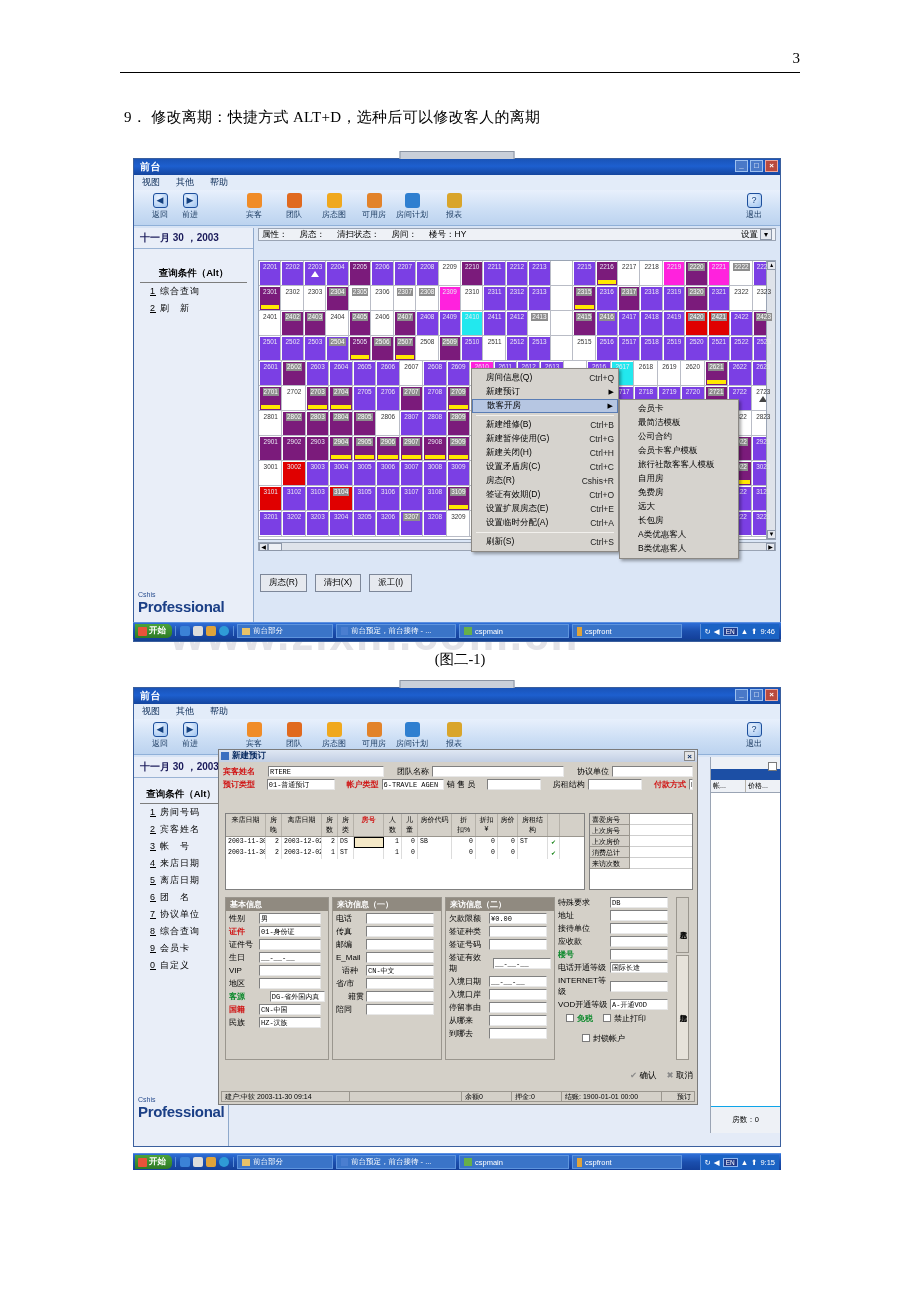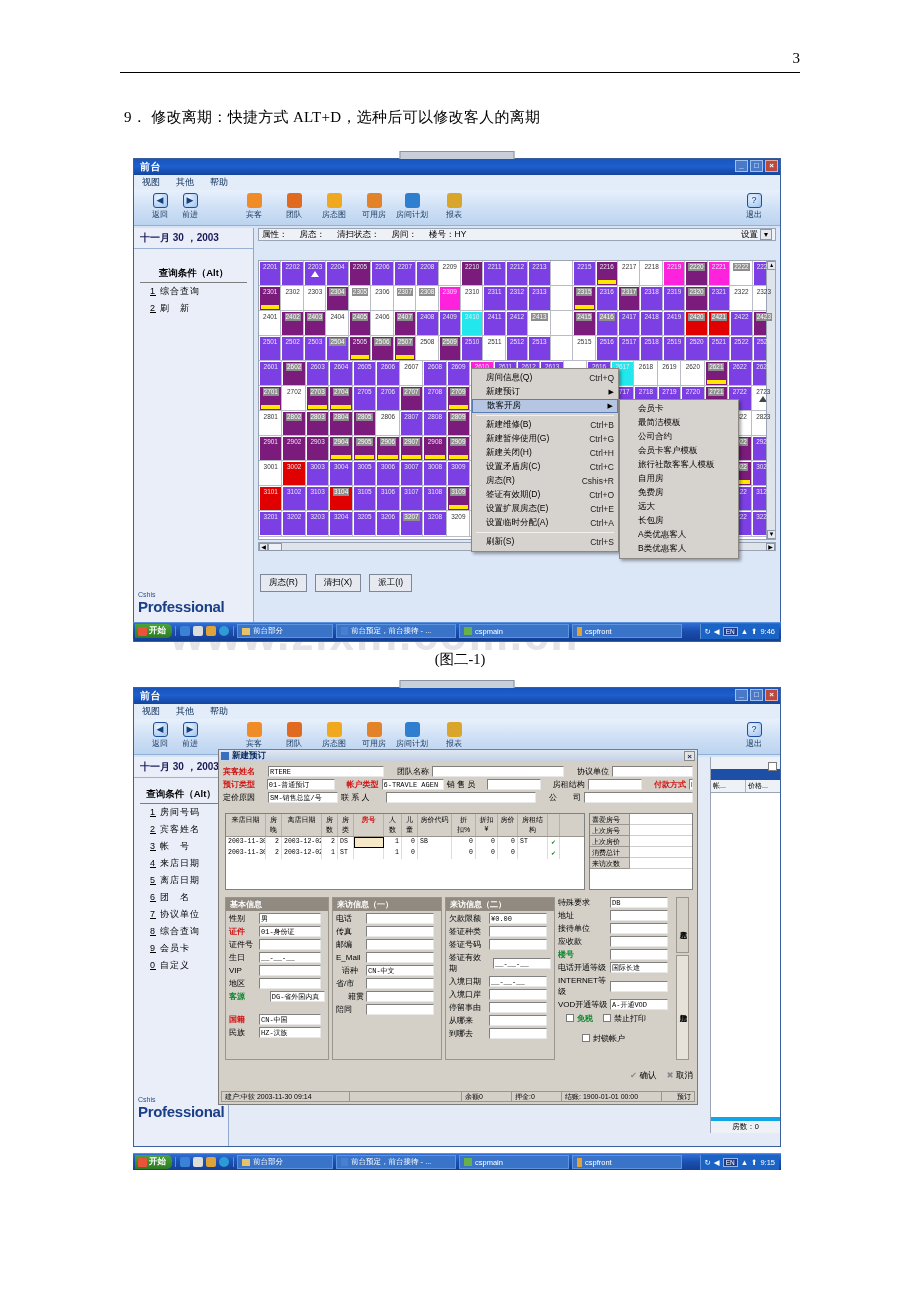--- a/index.html
+++ b/index.html
@@ -746,21 +746,21 @@
 
     <div style="position:absolute; right:0; top:0; width:70px; bottom:13px; background:#fff; border-left:1px solid #9aa4b4;">
       <div style="height:12px; background:#eef1f6; text-align:right; padding-right:3px;">
         <span style="display:inline-block;width:9px;height:9px;border:1px solid #7b7b7b;background:#fff;"></span>
       </div>
       <div style="height:11px; background:#1c4fa5;"></div>
       <div style="display:flex; font-family:'Liberation Sans',sans-serif; font-size:7px; background:#eef1f6; border-bottom:1px solid #9aa4b4;">
         <div style="flex:1;border-right:1px solid #b5b1a9;padding:1px 2px;">帐...</div>
         <div style="flex:1;padding:1px 2px;">价格...</div>
       </div>
-      <div style="position:absolute; left:0; right:0; bottom:0; background:#eef1f6; border-top:4px solid #0ea5e9; font-family:'Liberation Sans',sans-serif; font-size:7.5px; text-align:center; padding:1px 0;">房数：0</div>
+      <div style="position:absolute; left:0; right:0; bottom:0; background:#eef1f6; border-top:1px solid #0ea5e9; font-family:'Liberation Sans',sans-serif; font-size:7.5px; text-align:center; padding:8px 0;">房数：0</div>
     </div>
 
     <div class="brandbox" style="left:4px; bottom:26px;">
       <span class="s1">Cshis</span>
       <span class="s2">Professional</span>
     </div>
   </div>
 
   <div class="dlg" style="left:84px; top:61px; width:480px; height:356px;">
     <div class="dlg-title">
@@ -782,28 +782,20 @@
         <span class="fl req" style="width:42px;">预订类型</span>
         <span class="inp" style="width:70px;">01-普通预订</span>
         <span class="fl req" style="width:42px;text-align:right;">帐户类型</span>
         <span class="inp" style="width:64px;">6-TRAVLE AGEN</span>
         <span class="fl" style="width:38px;">销 售 员</span>
         <span class="inp" style="width:56px;"></span>
         <span class="fl" style="width:42px;text-align:right;">房租结构</span>
         <span class="inp" style="width:56px;"></span>
         <span class="fl req" style="width:42px;text-align:right;">付款方式</span>
         <span class="inp" style="flex:1;">DD-待定</span>
-      </div>
-      <div style="display:flex; align-items:center; gap:3px;">
-        <span class="fl" style="width:42px;">定价原因</span>
-        <span class="inp" style="width:70px;">SM-销售总监/号</span>
-        <span class="fl" style="width:42px;">联 系 人</span>
-        <span class="inp" style="width:150px;"></span>
-        <span class="fl" style="width:42px;text-align:right;">公　　司</span>
-        <span class="inp" style="flex:1;"></span>
       </div>
     </div>
 
     <div class="tbl" style="left:6px; top:63px; width:360px; height:77px;">
       <div class="thr" id="dlgThead">
           <div style="width: 40px;">来店日期</div>
           <div style="width: 16px;">房晚</div>
           <div style="width: 40px;">离店日期</div>
           <div style="width: 16px;">房数</div>
           <div style="width: 16px;">房类</div>
@@ -898,21 +890,21 @@
             <span class="inp" style="width: 62px;">__-__-__</span>
           </div>
           <div style="display: flex; align-items: center; gap: 2px; margin-bottom: 2px;">
             <span class="fl" style="width: 28px;">VIP</span>
             <span class="inp" style="width: 62px;"></span>
           </div>
           <div style="display: flex; align-items: center; gap: 2px; margin-bottom: 2px;">
             <span class="fl" style="width: 28px;">地区</span>
             <span class="inp" style="width: 62px;"></span>
           </div>
-          <div style="display: flex; align-items: center; gap: 16px; margin-bottom: 12px;">
+          <div style="display: flex; align-items: center; gap: 16px; margin-bottom: 2px;">
             <span class="fl grn" style="width: 28px;">客源</span>
             <span class="inp" style="width: 62px;">DG-省外国内真</span>
           </div>
           <div style="display: flex; align-items: center; gap: 2px; margin-bottom: 2px;">
             <span class="fl req" style="width: 28px;">国籍</span>
             <span class="inp" style="width: 62px;">CN-中国</span>
           </div>
           <div style="display: flex; align-items: center; gap: 2px; margin-bottom: 2px;">
             <span class="fl" style="width: 28px;">民族</span>
             <span class="inp" style="width: 62px;">HZ-汉族</span>

